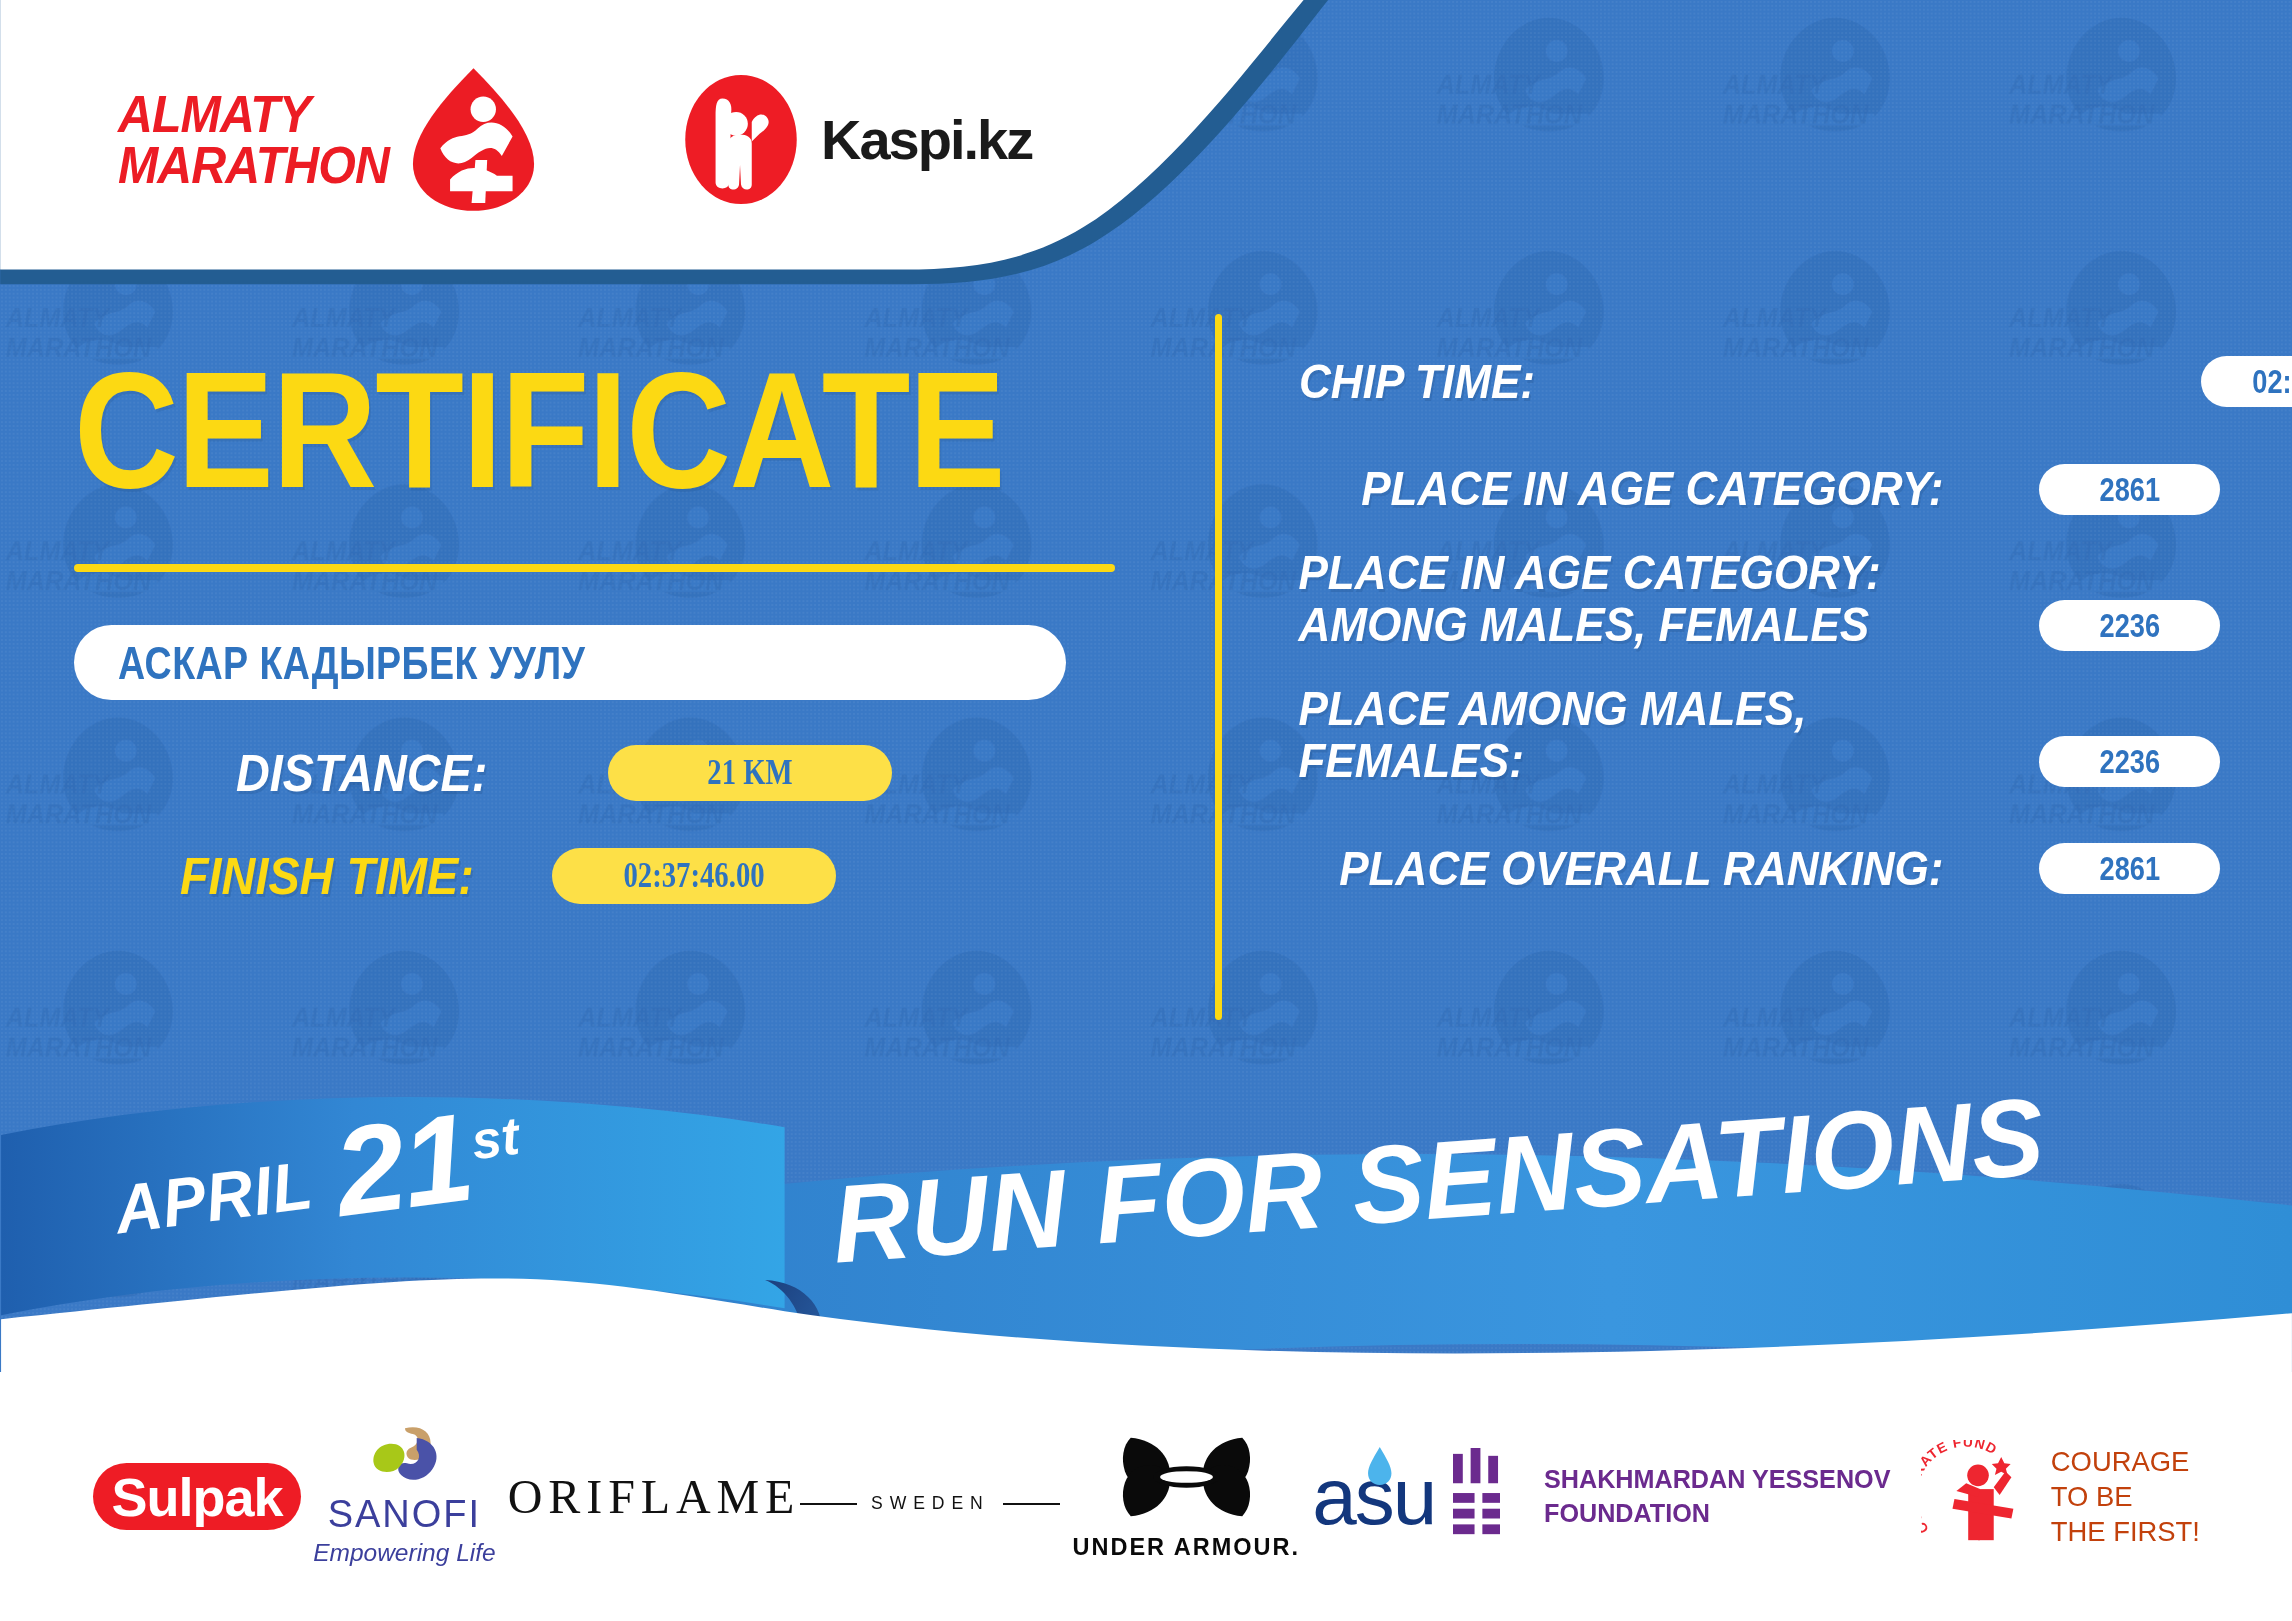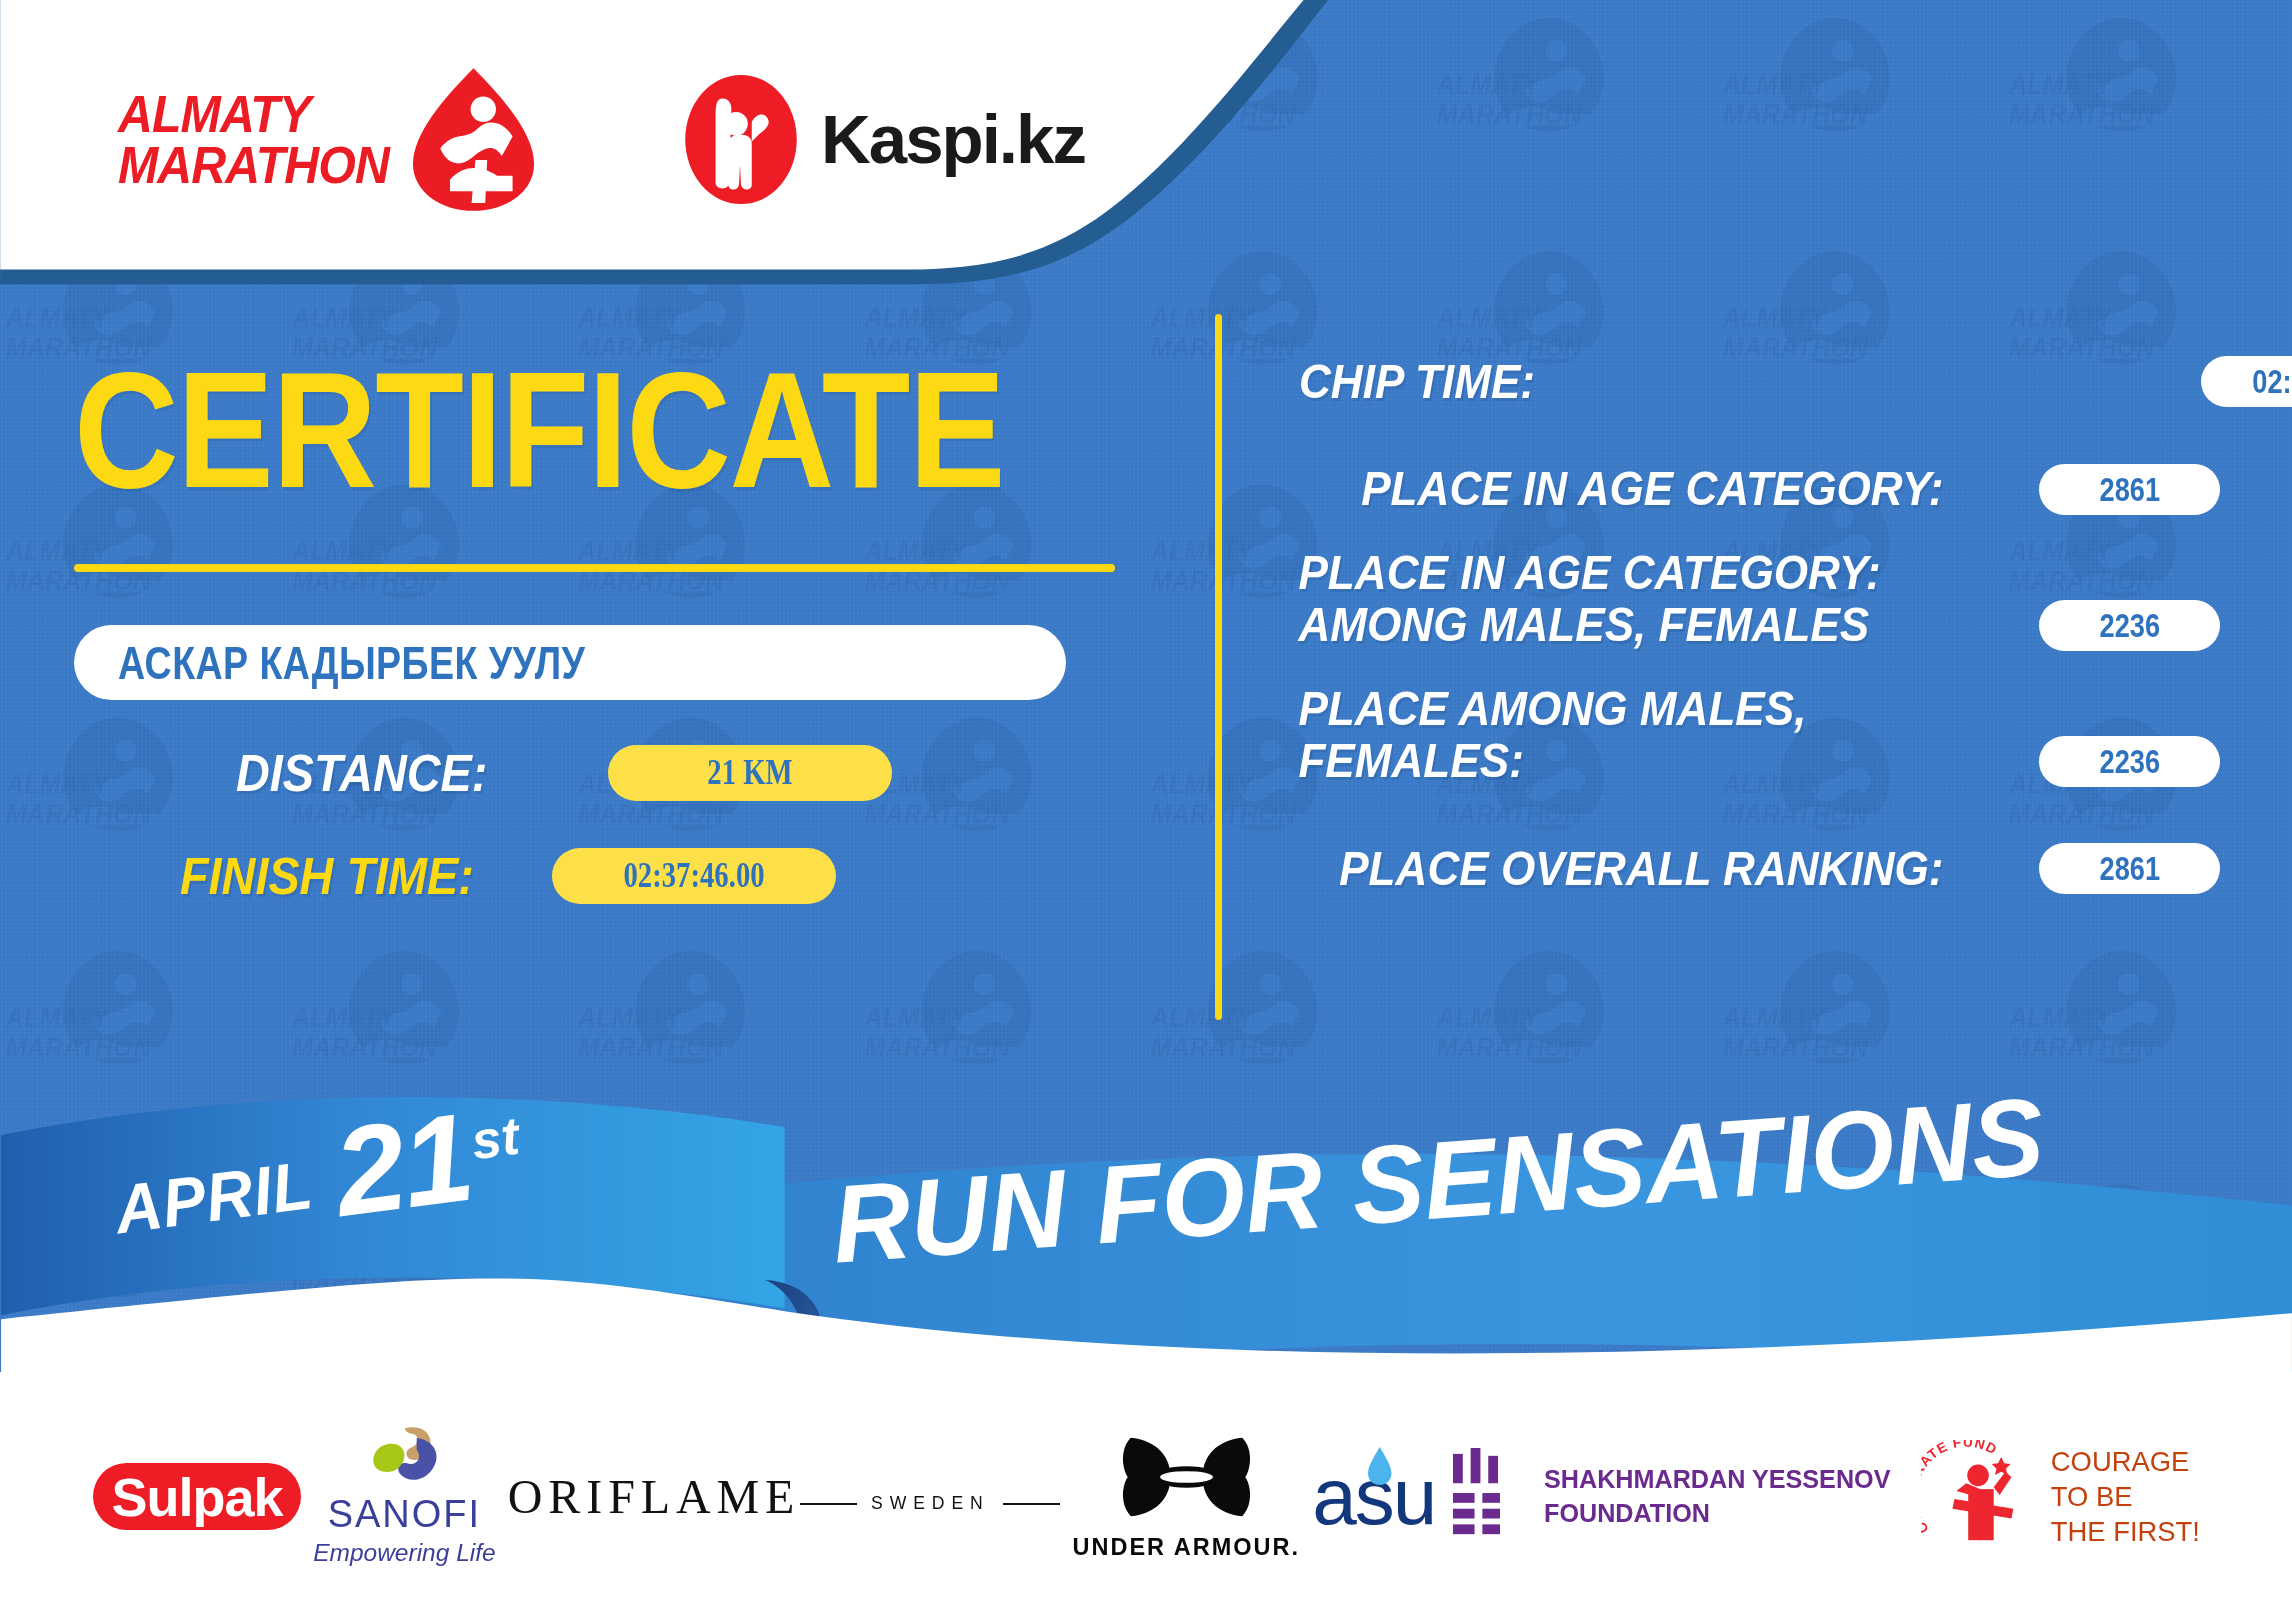--- a/index.html
+++ b/index.html
@@ -40,21 +40,21 @@
   .am-logo .drop{position:relative;width:125px;height:147px;margin-left:-5.9px;}
   .am-wordmark{
     color:#ec1c24;font-weight:bold;font-style:italic;
     font-size:52px;line-height:.98;letter-spacing:-1px;
     font-family:"Liberation Sans",sans-serif;
     transform:scaleX(.93);transform-origin:left center;
   }
 
   .kaspi{display:flex;align-items:center;gap:21.6px;}
   .kaspi .ktext{
-    font-size:69px;font-weight:bold;color:#1a1a1a;letter-spacing:-2px;
+    font-size:56px;font-weight:bold;color:#1a1a1a;letter-spacing:-2px;
     font-family:"Liberation Sans",sans-serif;
   }
 
   
   .main{position:absolute;left:0;top:294px;width:2293px;height:843px;}
 
   .left-col{position:absolute;left:74px;top:54px;width:1132px;}
   .title{
     color:#fcd913;font-weight:bold;font-size:165px;line-height:1;
     letter-spacing:-2px;transform:scaleX(.88);transform-origin:left center;

